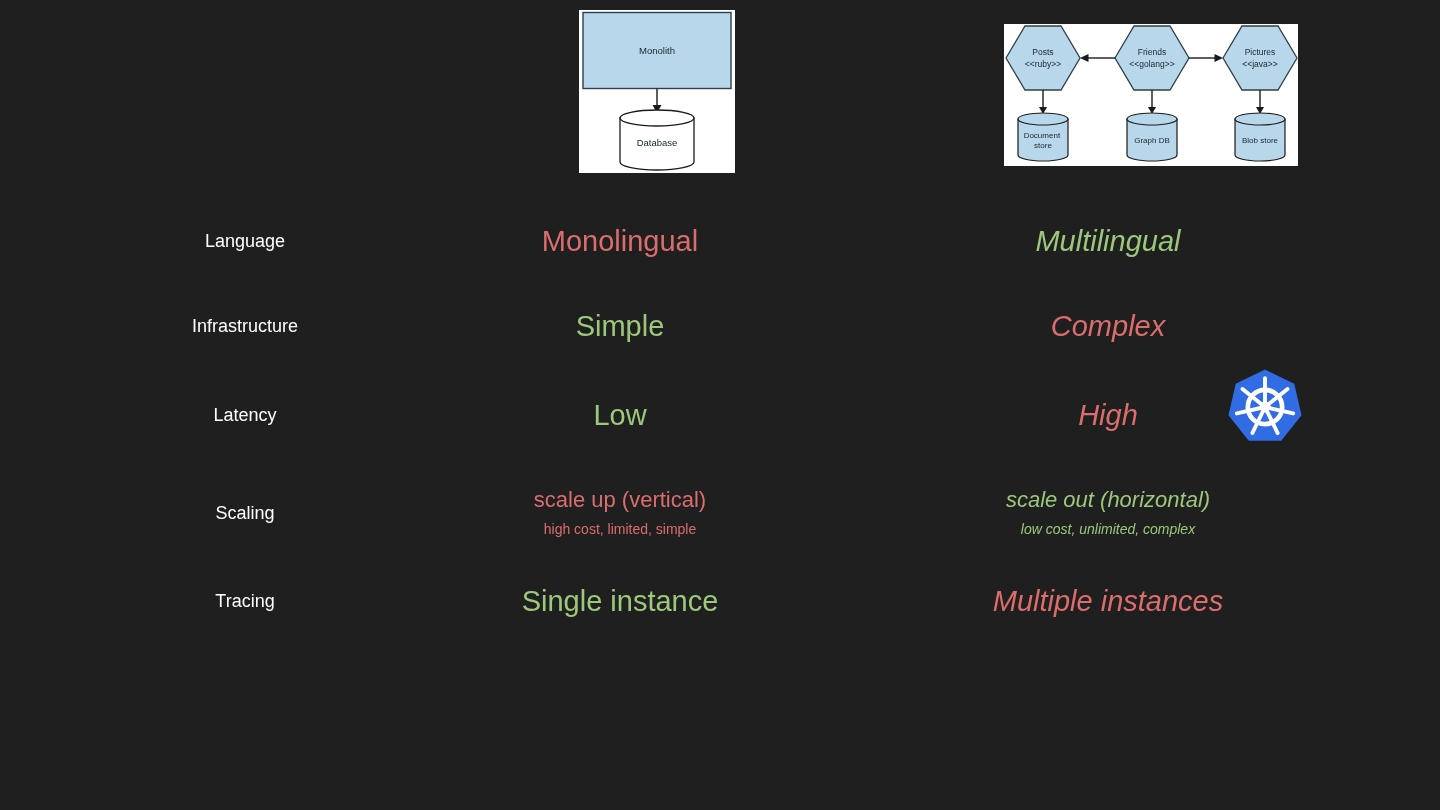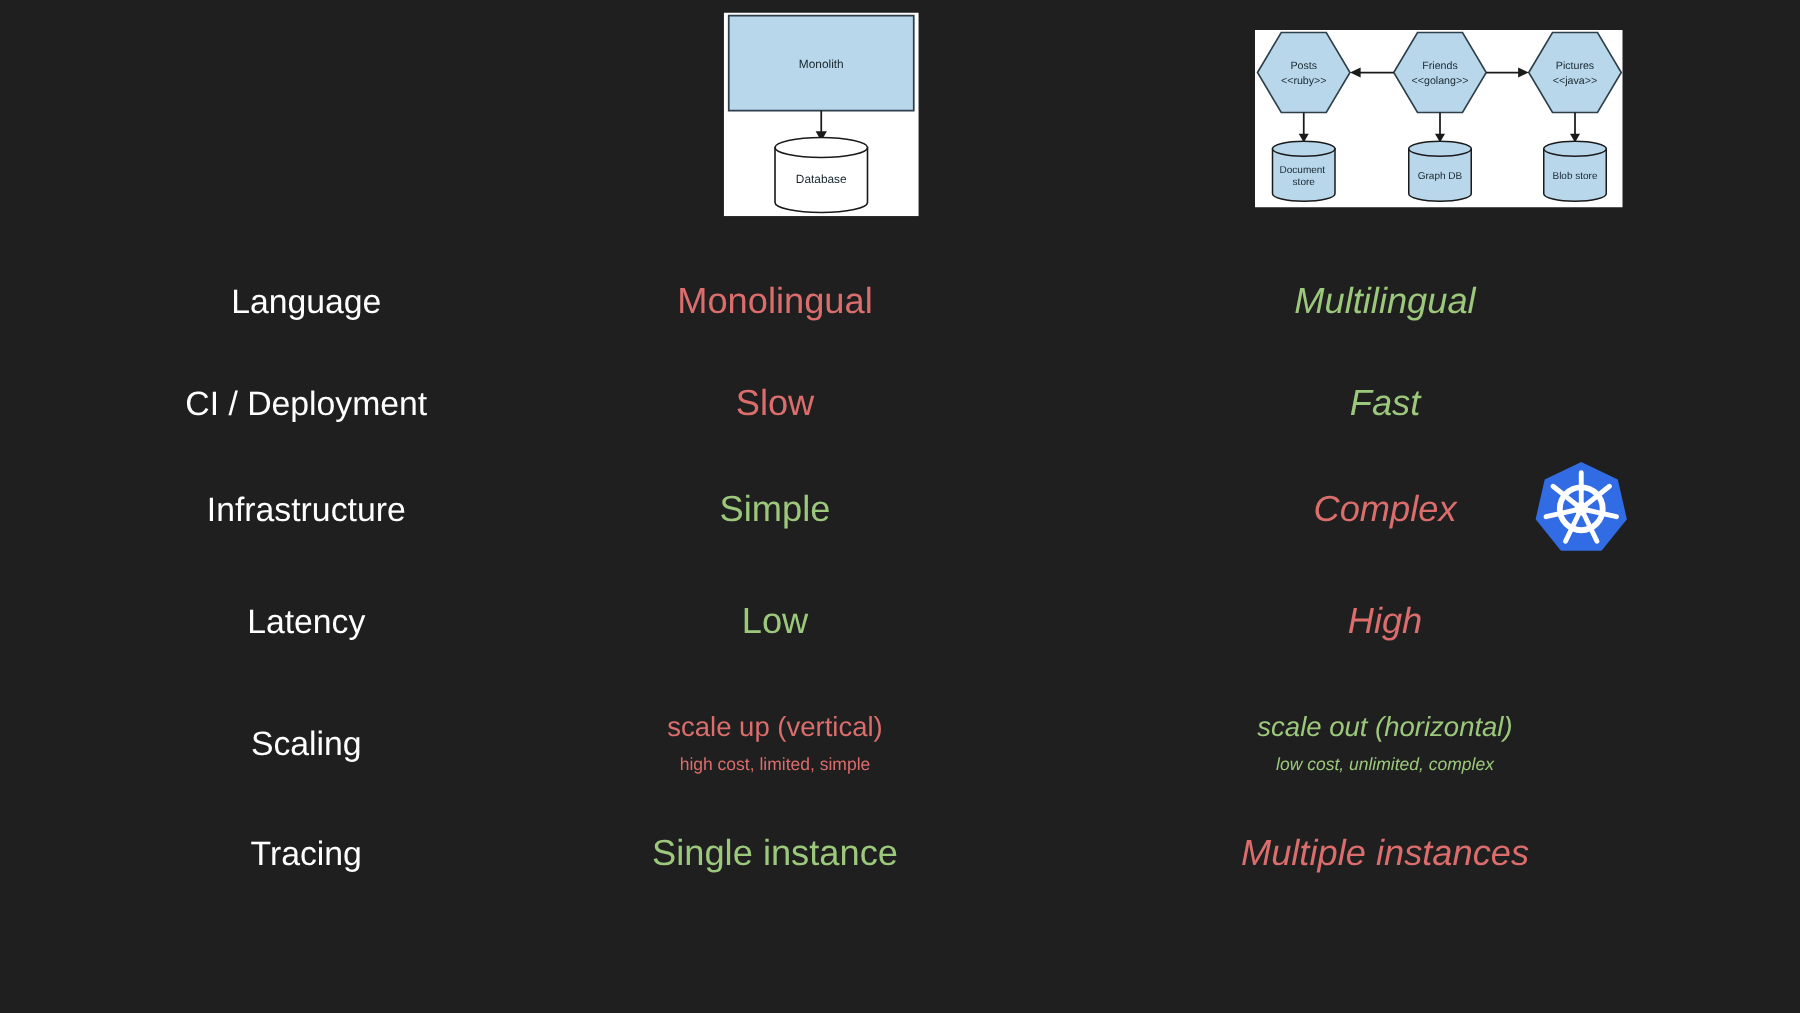--- a/index.html
+++ b/index.html
@@ -28,21 +28,21 @@
   
   #k8s{position:absolute;left:1226px;top:368px;width:78px;height:78px;}
   #k8s svg{display:block;width:100%;height:100%;}
 
   
   .table{position:absolute;left:0;top:200px;width:1440px;}
   .row{display:grid;grid-template-columns:490px 260px 216px 284px 190px;align-items:center;}
   .r0{height:82px;}.r1{height:82px;}.r2{height:88px;}.r3{height:90px;}
   .r4{height:106px;}.r5{height:70px;}.r6{height:92px;}
   .cell{text-align:center;}
-  .label{grid-column:1;color:var(--label,#ffffff);font-size:27px;}
+  .label{grid-column:1;color:var(--label,#ffffff);font-size:18px;}
   .v1{grid-column:2;}
   .v2{grid-column:4;font-style:italic;}
   .value{font-size:29px;}
   .negative{color:var(--negative,#db6d6d);}
   .positive{color:var(--positive,#9cc87c);}
   .stack .main{font-size:22px;line-height:33px;}
   .stack .sub{font-size:14px;line-height:27px;}
 </style>
 </head>
 <body style="background: rgb(31, 31, 31);">
@@ -123,25 +123,20 @@
   </div>
 
   <div class="table">
 
     <div class="row r0">
       <div class="cell label">Language</div>
       <div class="cell value v1 negative">Monolingual</div>
       <div class="cell value v2 positive">Multilingual</div>
     </div>
 
-    <div class="row r1">
-      <div class="cell label">CI / Deployment</div>
-      <div class="cell value v1 negative">Slow</div>
-      <div class="cell value v2 positive">Fast</div>
-    </div>
 
     <div class="row r2">
       <div class="cell label">Infrastructure</div>
       <div class="cell value v1 positive">Simple</div>
       <div class="cell value v2 negative">Complex</div>
     </div>
 
     <div class="row r3">
       <div class="cell label">Latency</div>
       <div class="cell value v1 positive">Low</div>

